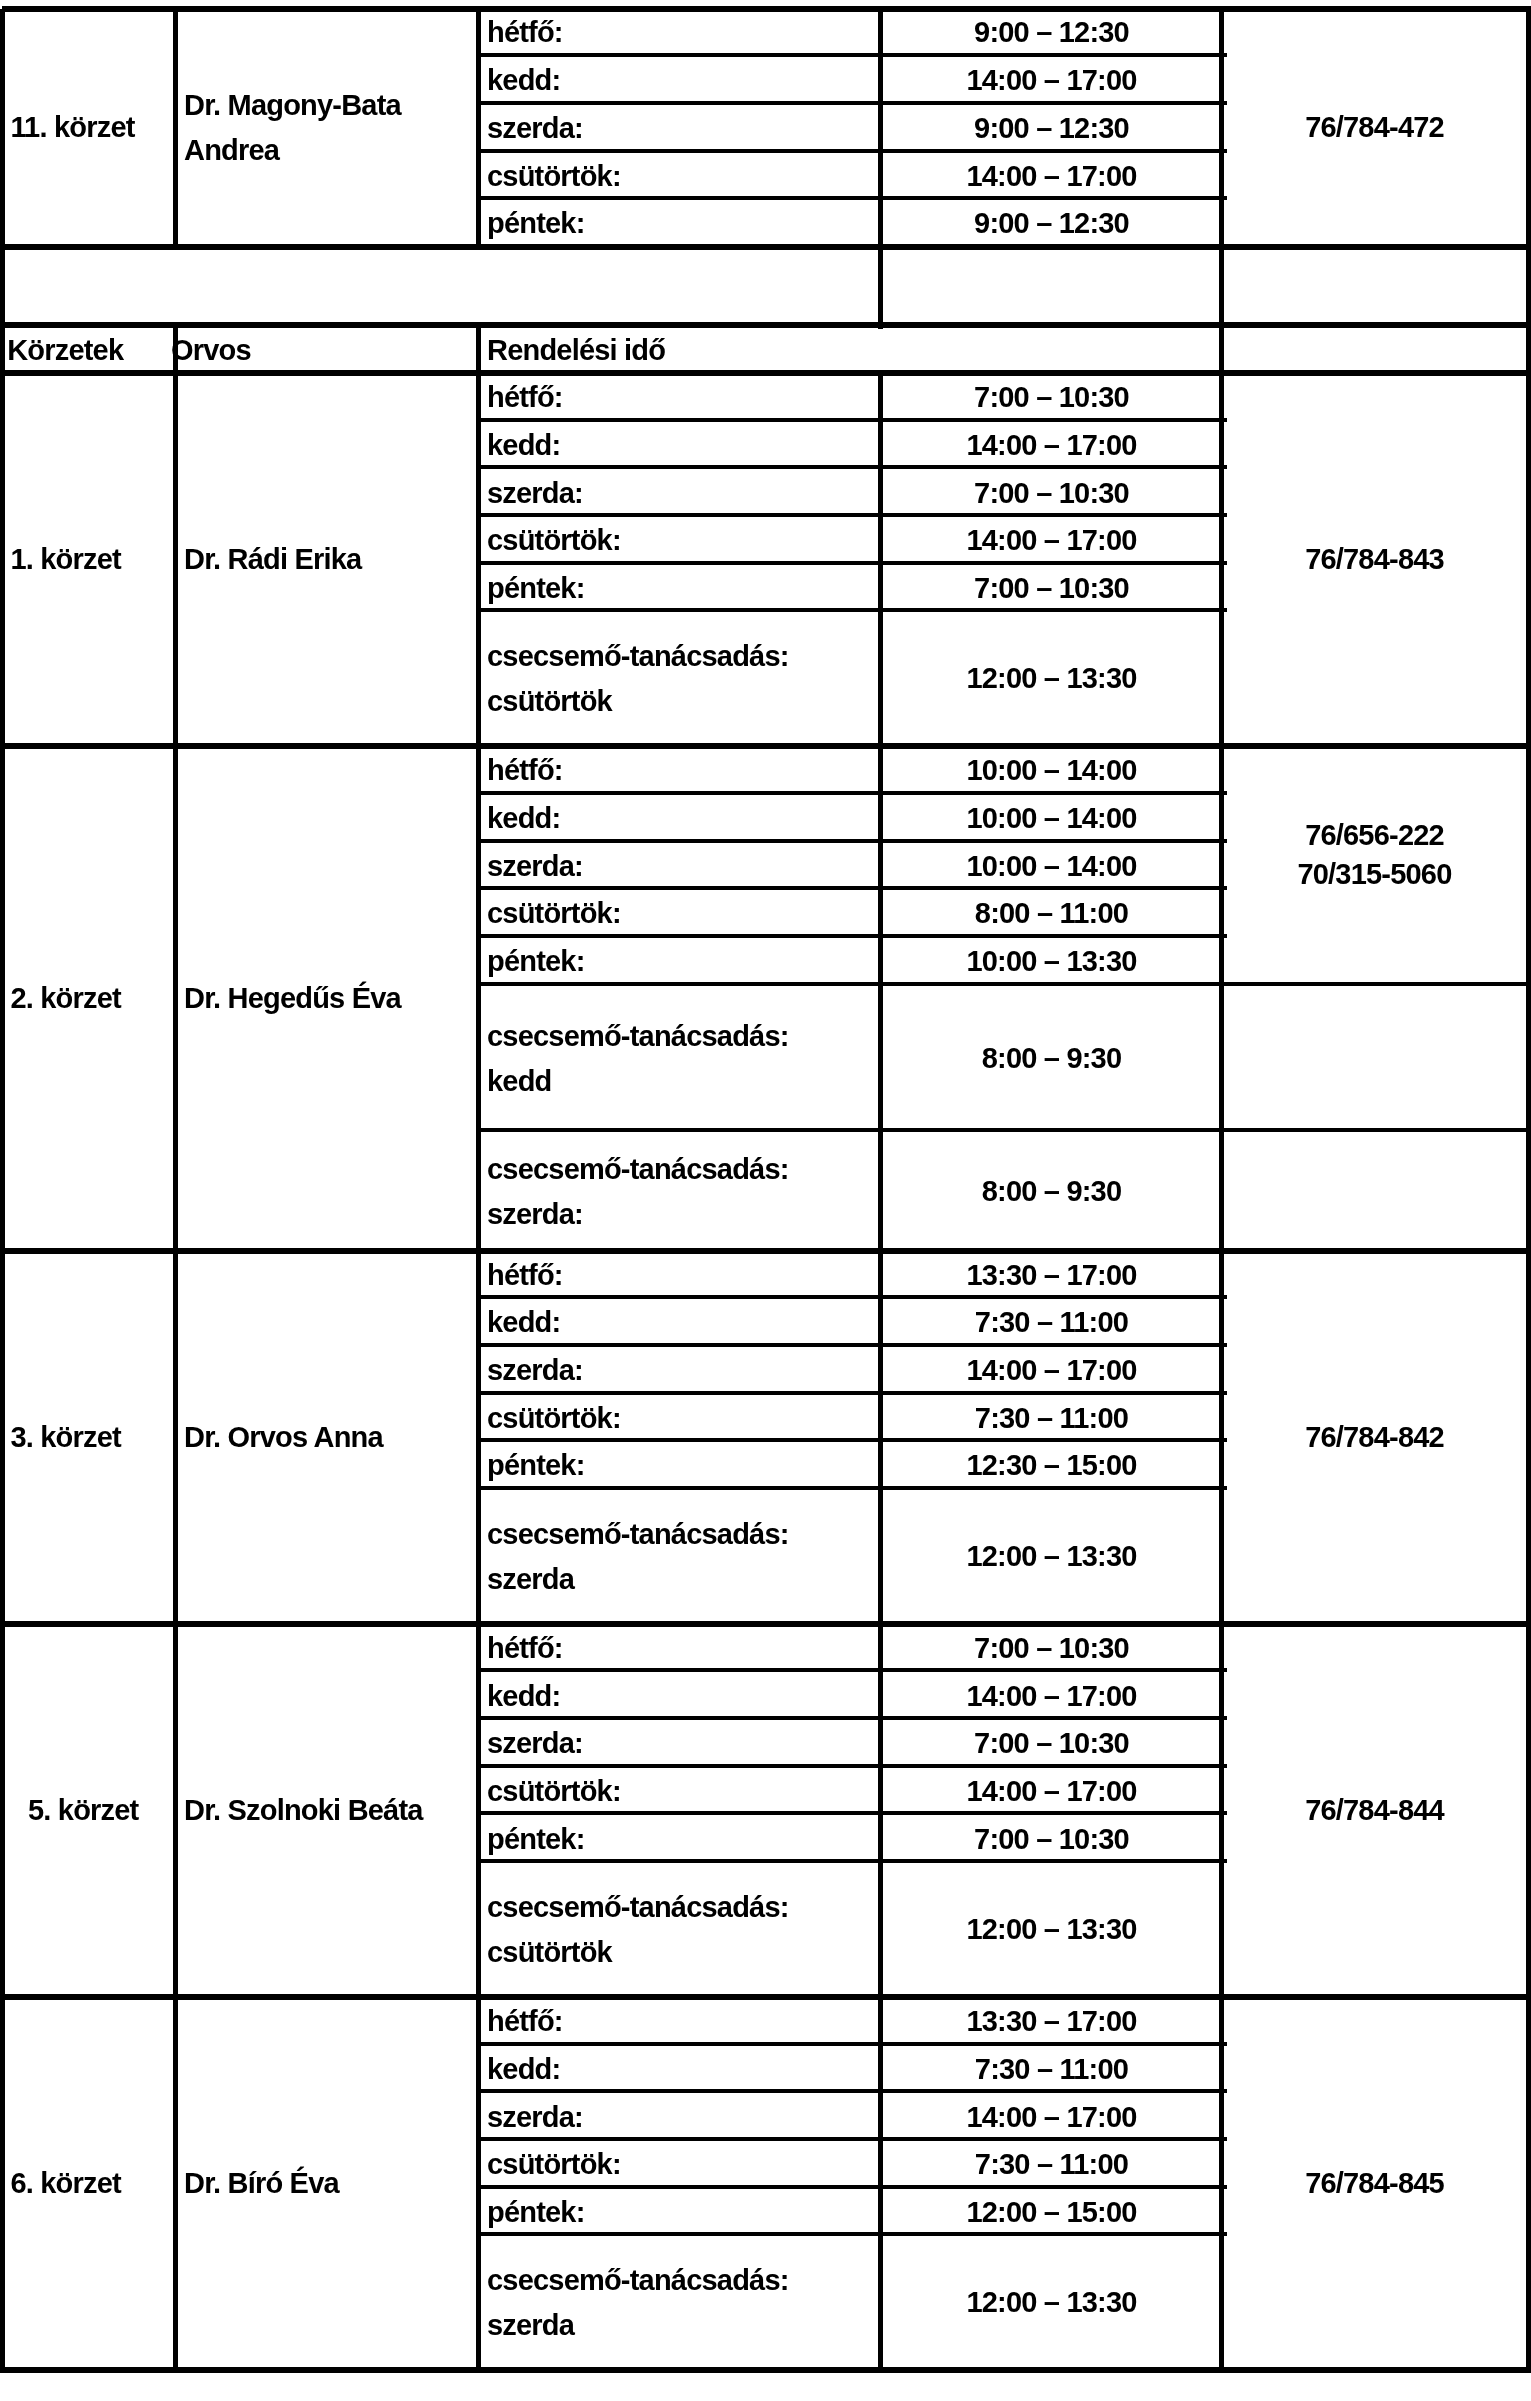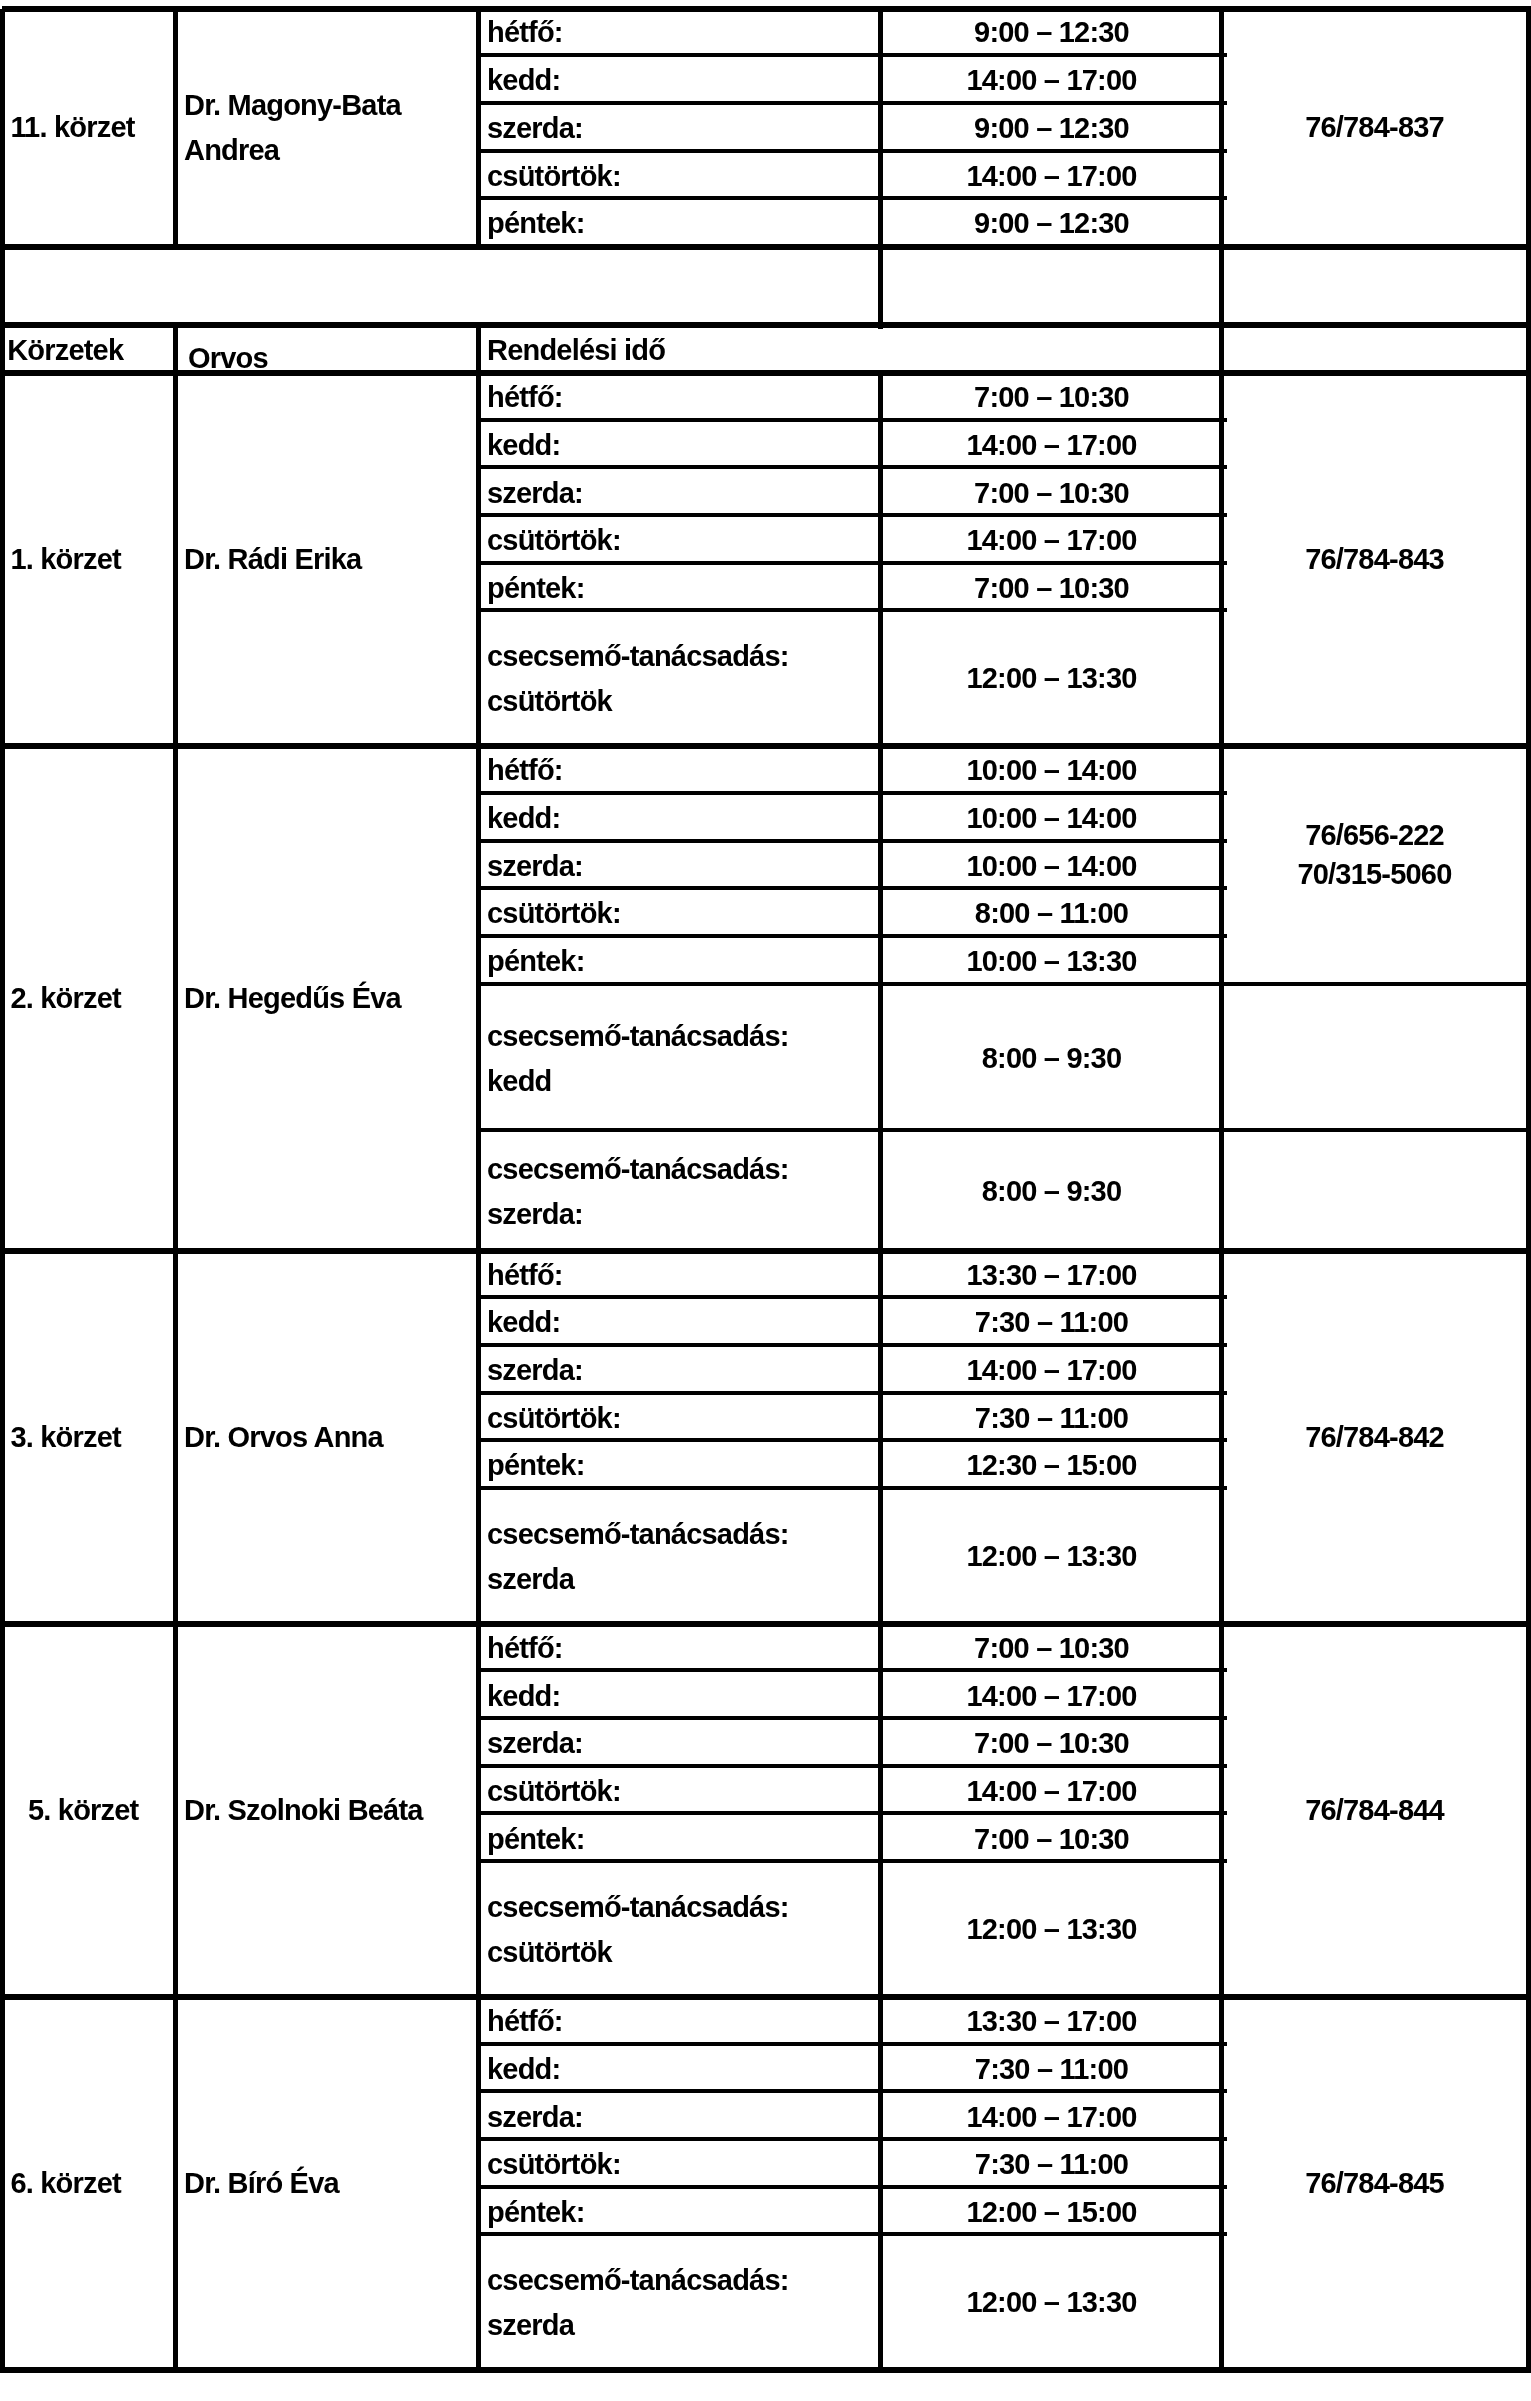--- a/index.html
+++ b/index.html
@@ -56,21 +56,21 @@
         <span>9:00 – 12:30</span>
       </div>
       <div class="cell left" style="left: 2.4px; top: 8.7px; width: 173px; height: 238px;">
         <span>11. körzet</span>
       </div>
       <div class="cell left multi" style="left: 176px; top: 8.7px; width: 303px; height: 238px;">
         <span>Dr. Magony-Bata</span>
         <span>Andrea</span>
       </div>
       <div class="cell center multi" style="left: 1221px; top: 8.7px; width: 307px; height: 238px;">
-        <span>76/784-837</span>
+        <span>76/784-472</span>
       </div>
     </div>
     <div class="hline thin" style="left: 479px; width: 748px; top: 53px;"></div>
     <div class="hline thin" style="left: 479px; width: 748px; top: 101px;"></div>
     <div class="hline thin" style="left: 479px; width: 748px; top: 149px;"></div>
     <div class="hline thin" style="left: 479px; width: 748px; top: 196px;"></div>
     <div class="vline" style="left: 0px; top: 8.7px; height: 241px;"></div>
     <div class="vline" style="left: 173px; top: 8.7px; height: 241px;"></div>
     <div class="vline" style="left: 476px; top: 8.7px; height: 241px;"></div>
     <div class="vline" style="left: 878px; top: 8.7px; height: 241px;"></div>
@@ -80,21 +80,21 @@
     <div class="cell center" style="left: 881px; top: 247px; width: 341px; height: 79px;"></div>
     <div class="cell center" style="left: 1221px; top: 247px; width: 307px; height: 79px;"></div>
     <div class="vline" style="left: 0px; top: 247px; height: 82px;"></div>
     <div class="vline" style="left: 878px; top: 247px; height: 82px;"></div>
     <div class="vline" style="left: 1219px; top: 247px; height: 82px;"></div>
     <div class="vline" style="left: 1526px; top: 247px; height: 82px;"></div>
     <div class="hline" style="left: 2.4px; width: 1531px; top: 322px;"></div>
     <div class="cell left" style="left: 2.4px; top: 326px; width: 173px; height: 48px; padding-left: 4.8px;">
       <span>Körzetek</span>
     </div>
-    <div class="cell left" style="left: 180px; top: 326px; width: 303px; height: 48px; margin-top: 8px;">
+    <div class="cell left" style="left: 163px; top: 326px; width: 303px; height: 48px;">
       <span>Orvos</span>
     </div>
     <div class="cell left" style="left: 479px; top: 326px; width: 743px; height: 48px;">
       <span>Rendelési idő</span>
     </div>
     <div class="vline" style="left: 0px; top: 326px; height: 51px;"></div>
     <div class="vline" style="left: 173px; top: 326px; height: 51px;"></div>
     <div class="vline" style="left: 476px; top: 326px; height: 51px;"></div>
     <div class="vline" style="left: 1219px; top: 326px; height: 51px;"></div>
     <div class="vline" style="left: 1526px; top: 326px; height: 51px;"></div>

